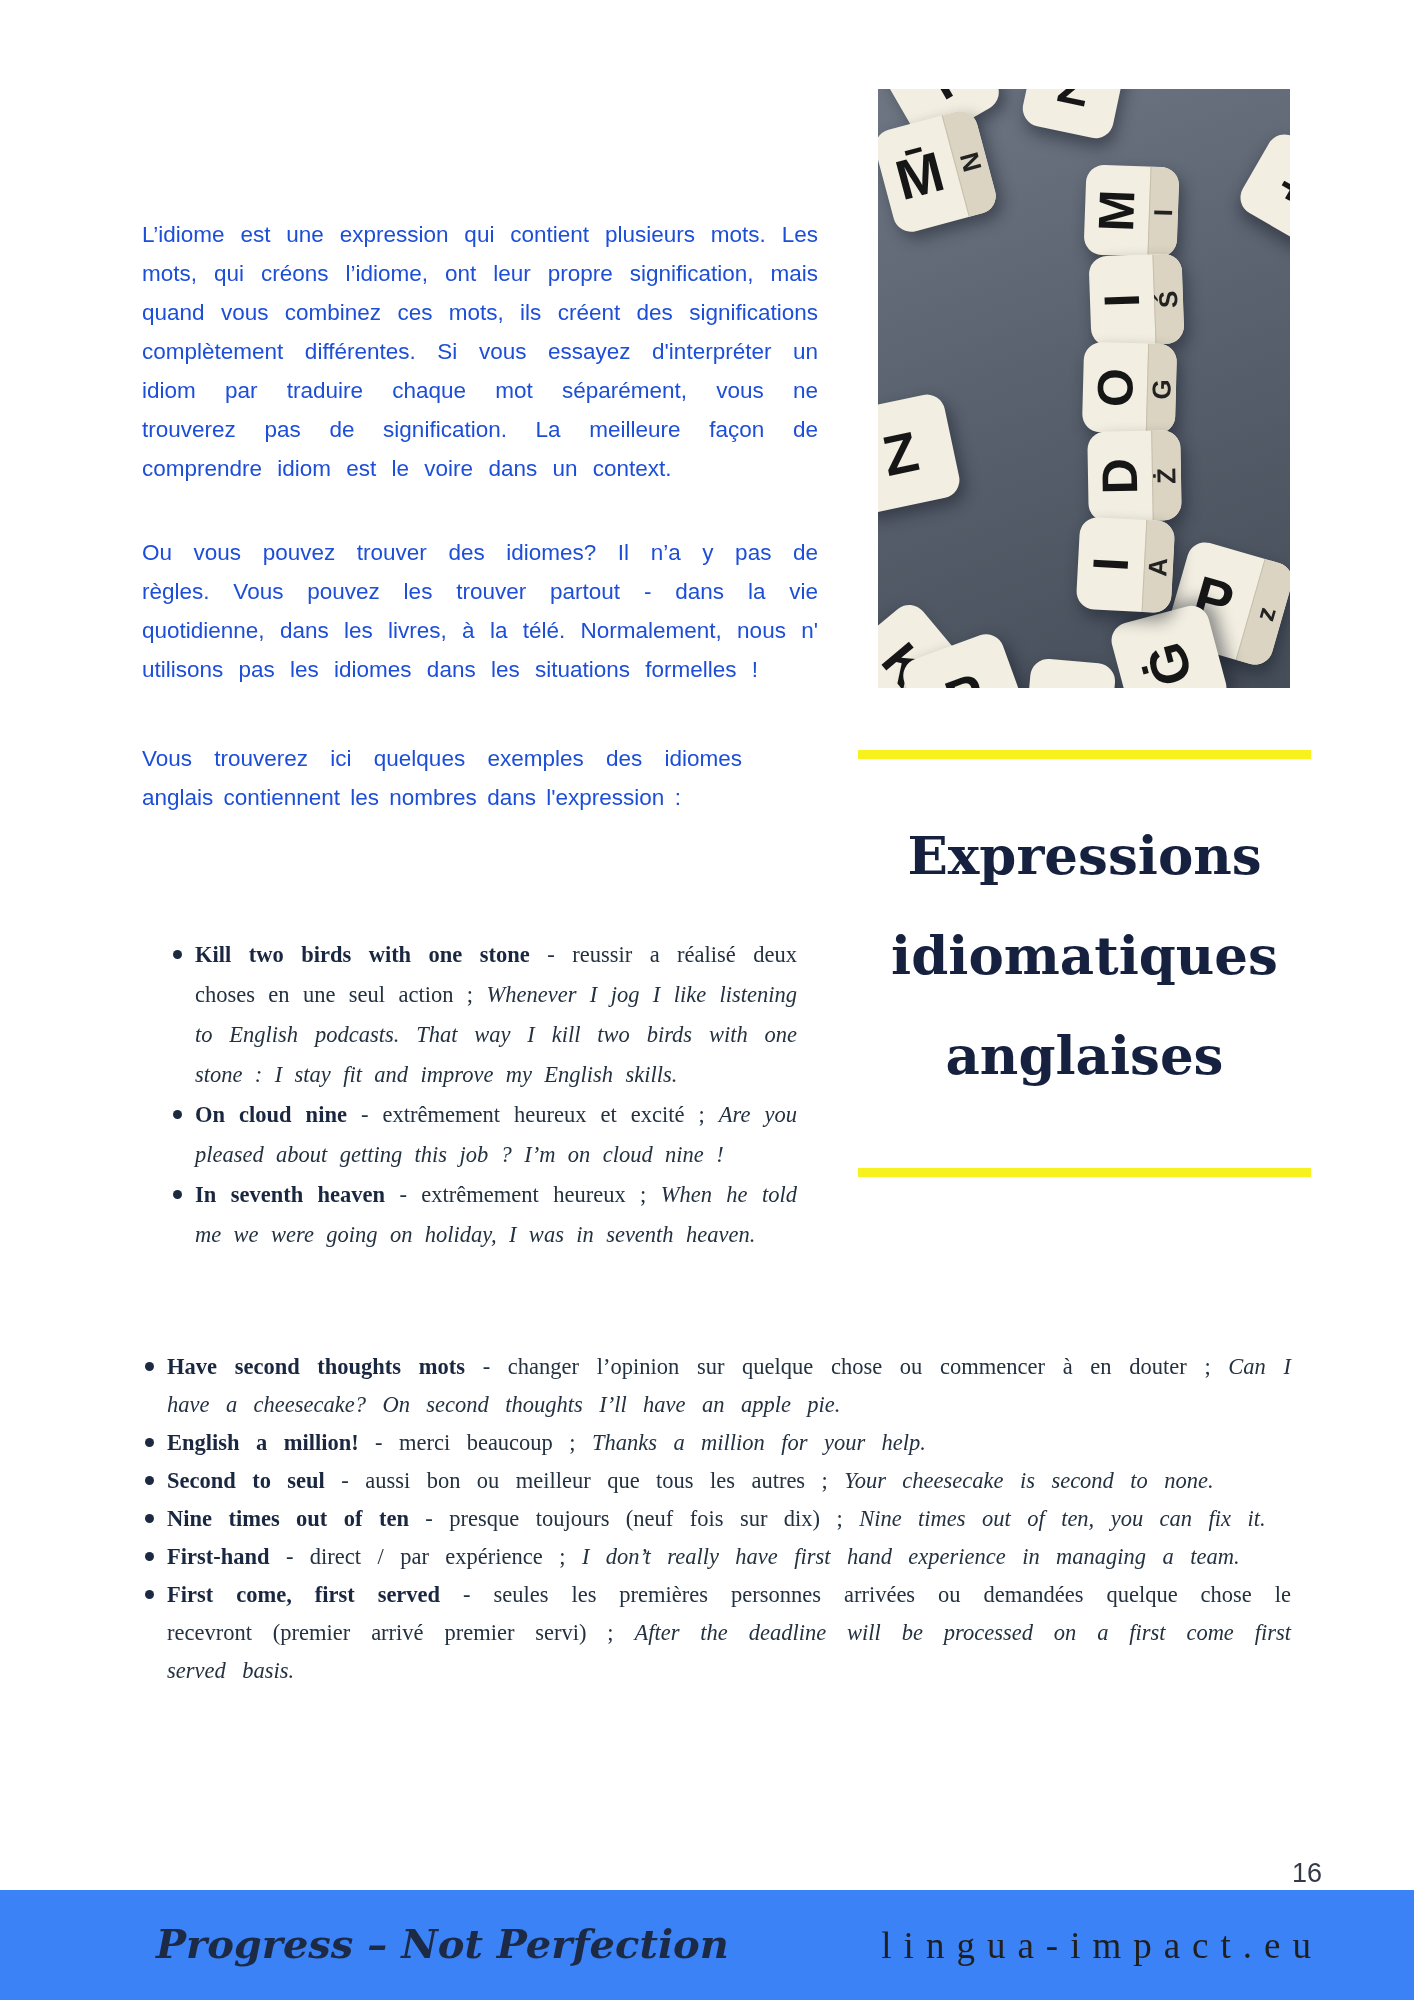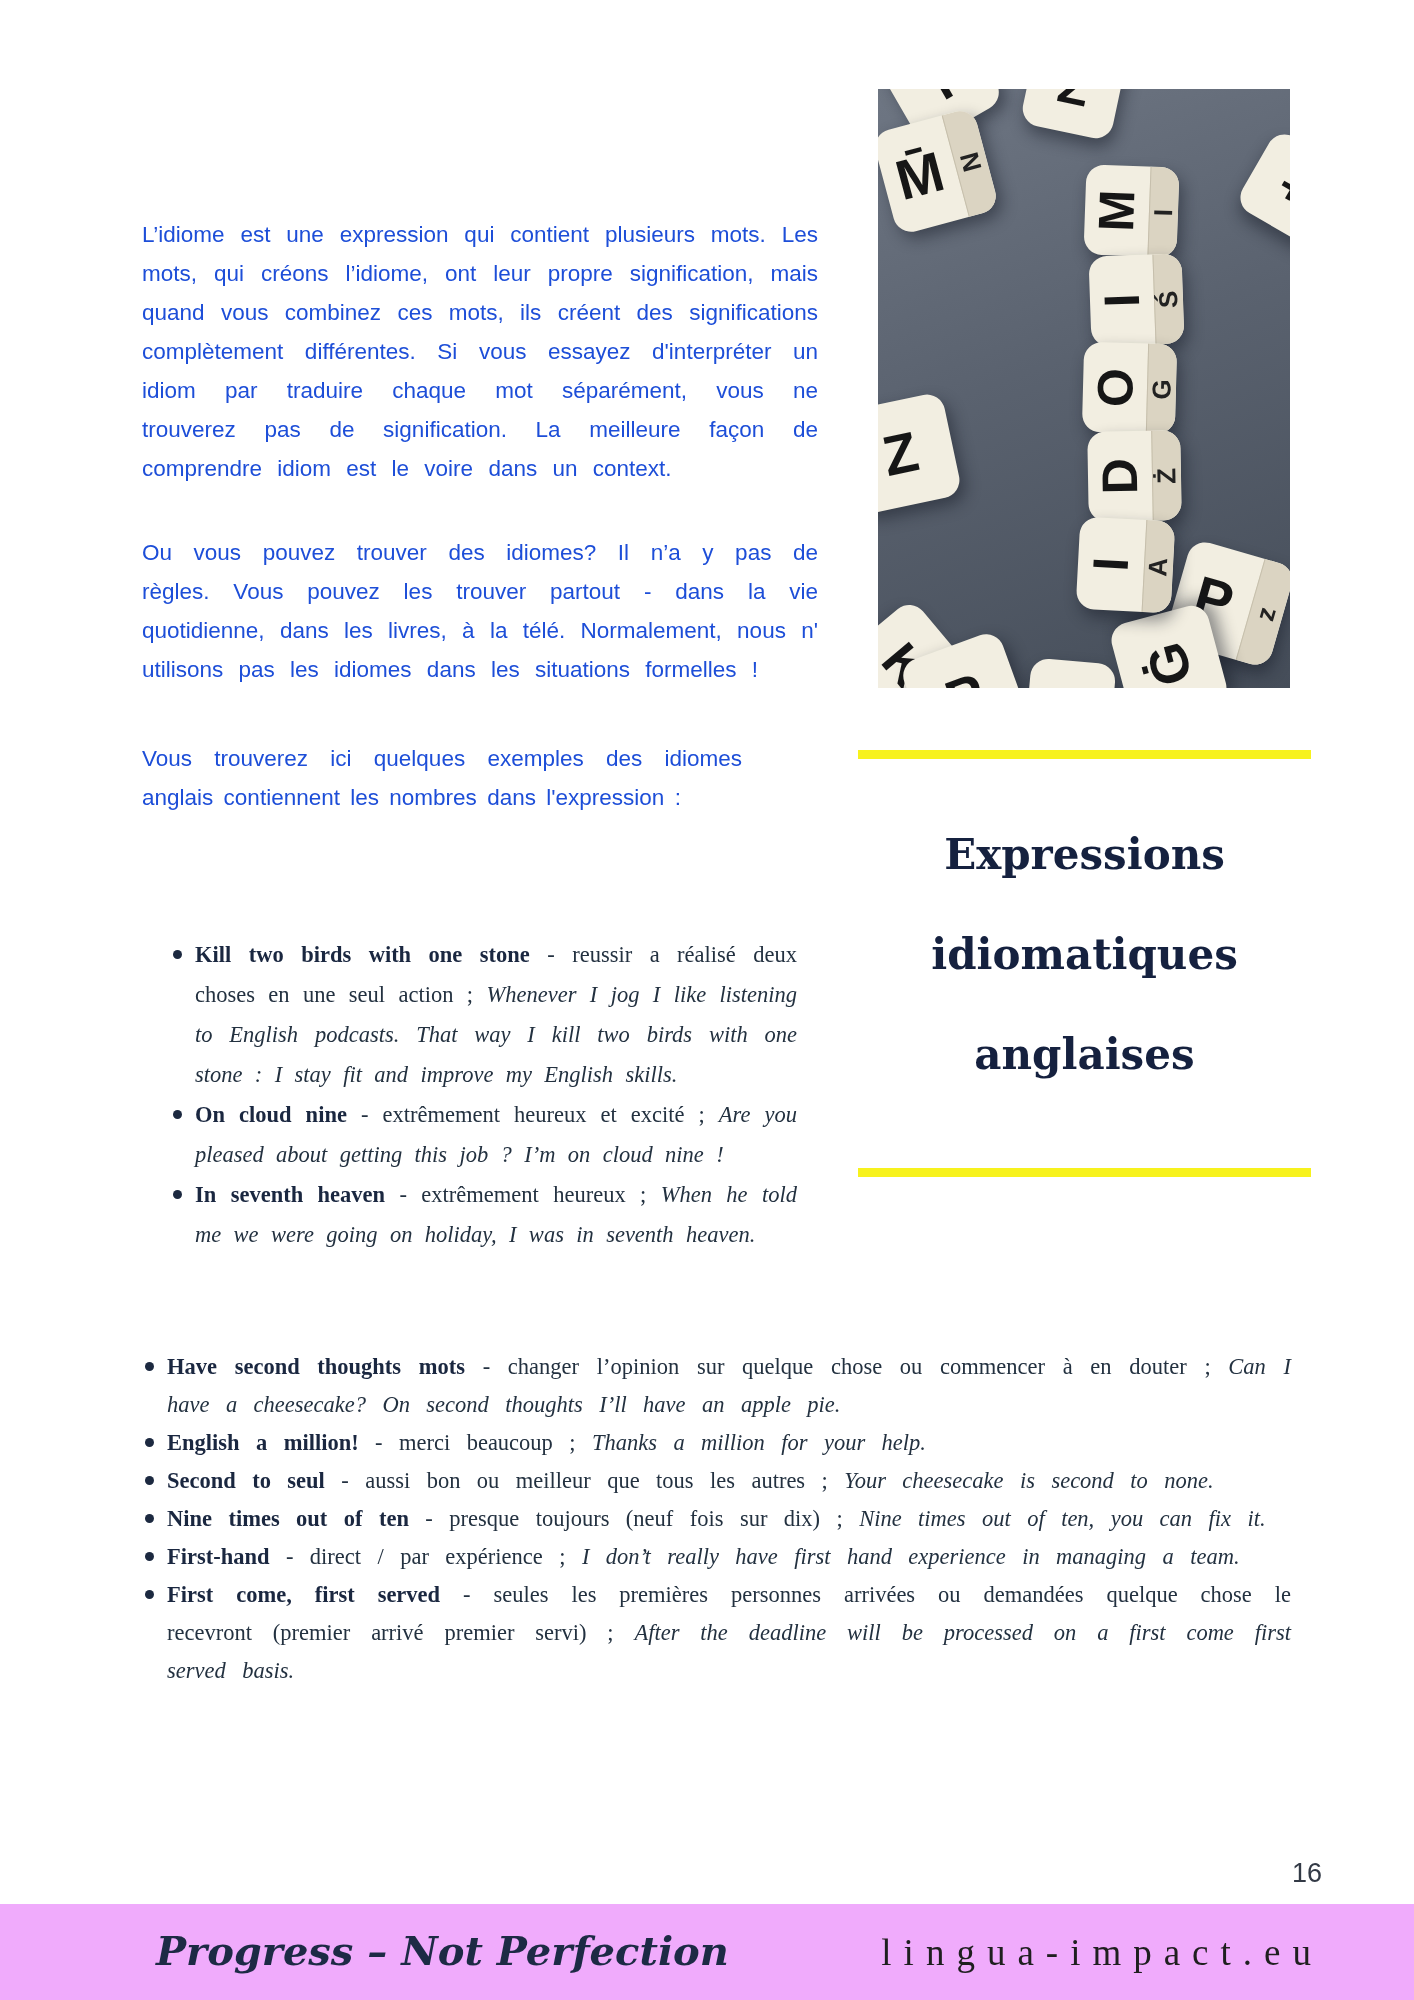--- a/index.html
+++ b/index.html
@@ -52,26 +52,26 @@
   .s7{left:-20px;top:528px;width:95px;height:95px;font-size:52px;transform:rotate(50deg);}
   .s8{left:35px;top:555px;width:105px;height:105px;font-size:56px;transform:rotate(-20deg);}
   .s9{left:150px;top:572px;width:85px;height:85px;font-size:46px;transform:rotate(5deg);}
   .s10{left:240px;top:525px;width:102px;height:100px;font-size:54px;transform:rotate(-105deg);}
 
   
   .yellow-line{position:absolute;left:858px;width:453px;height:9px;background:#F7F21D;}
   .line-top{top:750px;}
   .line-bottom{top:1168px;}
   .title{position:absolute;left:858px;top:805px;width:453px;margin:0;text-align:center;
-         font-family:"DejaVu Serif",serif;font-weight:700;font-size:42px;line-height:100px;color:#15213f;}
+         font-family:"DejaVu Serif",serif;font-weight:700;font-size:53px;line-height:100px;color:#15213f;}
   .title span{display:block;}
 
   
   .page-number{position:absolute;top:1858px;right:92px;font-size:27px;color:#333a46;}
-  .footer{position:absolute;left:0;bottom:0;width:1414px;height:96px;background:#f0abfc;}
+  .footer{position:absolute;left:0;bottom:0;width:1414px;height:110px;background:#3b82f6;}
   .footer .tagline{position:absolute;left:156px;top:50%;transform:translateY(-54%);
          font-family:"DejaVu Serif",serif;font-style:italic;font-weight:700;font-size:40px;color:#1d2a45;}
   .footer .site{position:absolute;right:91px;top:50%;transform:translateY(-50%);
          font-size:37px;letter-spacing:12px;color:#1f1f1f;font-family:Liberation Serif, serif;}
 </style>
 </head>
 <body>
 
 <div class="page">
 

